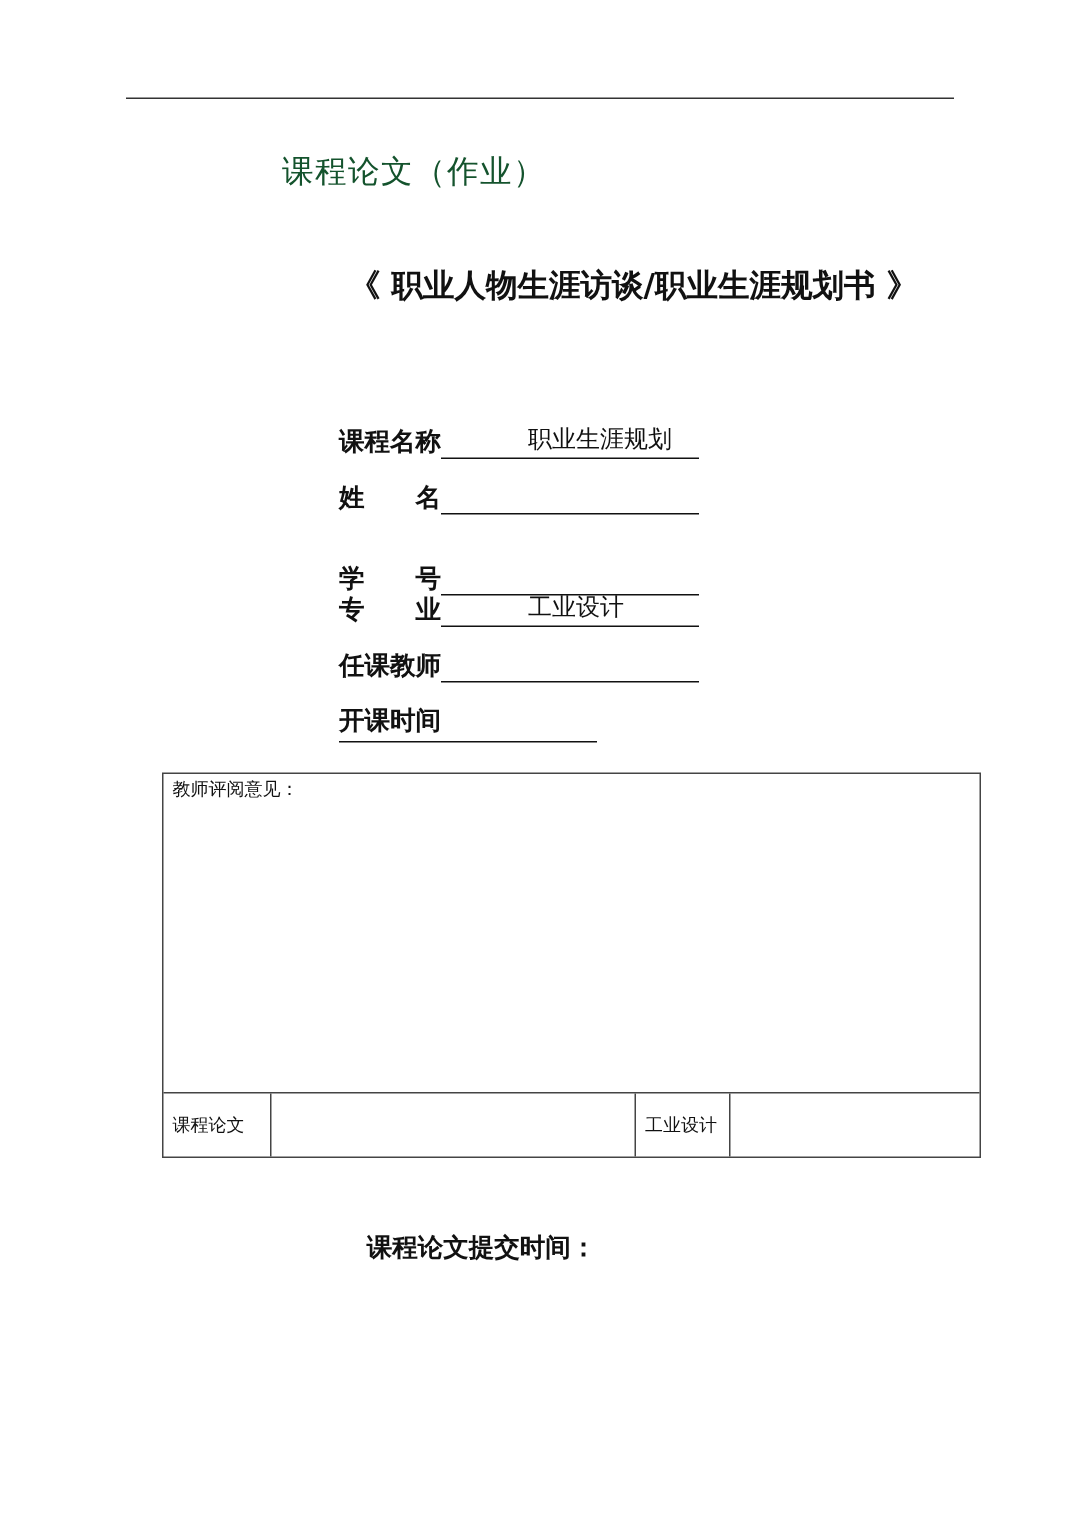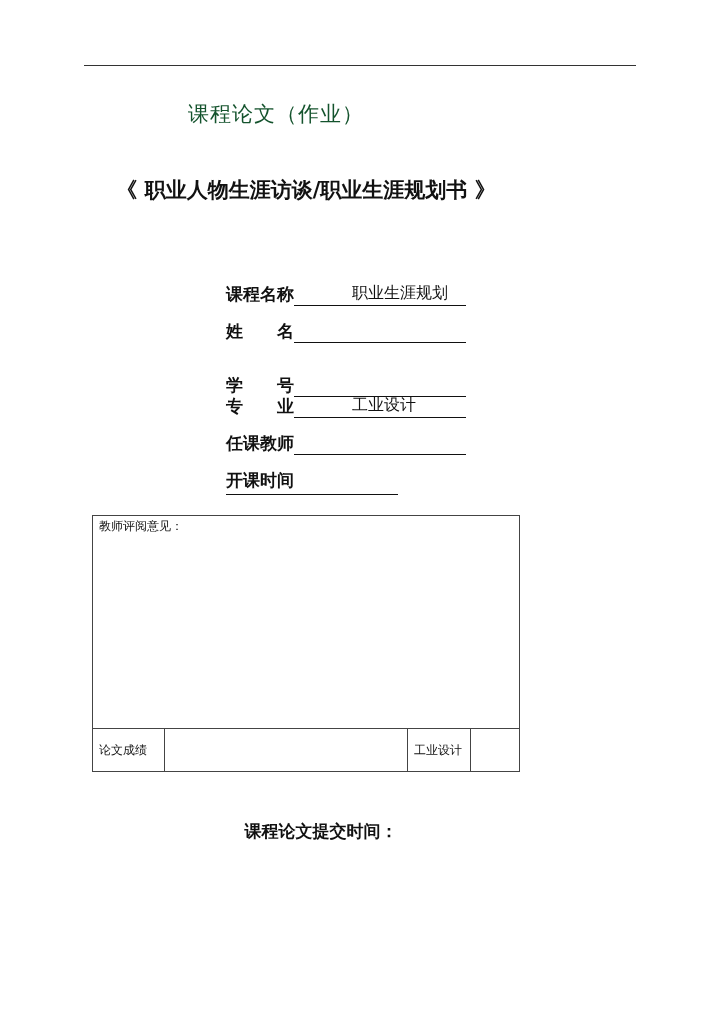--- a/index.html
+++ b/index.html
@@ -1,25 +1,25 @@
 <!DOCTYPE html>
 <html><head>
 <meta charset="utf-8">
 <style>
   html, body { margin:0; padding:0; background:#ffffff; }
   body { width:720px; height:1017px; position:relative; overflow:hidden;
          font-family:"DejaVu Sans", sans-serif; color:#111; }
   .hr { position:absolute; left:84px; top:65px; width:552px; height:0; border-top:1px solid #333; }
   .subtitle { position:absolute; left:188px; top:100px; font-family:"DejaVu Serif", serif; font-size:21px; letter-spacing:1px; color:#14532d; white-space:nowrap; }
-  .title { position:absolute; left:0; width:612px; top:176px; text-align:center; font-size:21px; font-weight:bold; white-space:nowrap; color:#111; }
+  .title { position:absolute; left:0; width:612px; top:176px; text-align:right; font-size:21px; font-weight:bold; white-space:nowrap; color:#111; }
   .field { position:absolute; left:226px; height:26px; font-size:17px; font-weight:bold; display:flex; white-space:nowrap; }
   .field .lab { display:inline-block; }
   .field .line { display:inline-block; border-bottom:1.5px solid #111; height:22px; position:relative; }
   .field .val { position:absolute; left:36px; bottom:1px; font-weight:normal; font-size:16px;margin-left:22px; }
-  .review { position:absolute; left:92px; top:515px; width:428px; height:257px; border:1.5px solid #444; box-sizing:border-box; }
+  .review { position:absolute; left:108px; top:515px; width:546px; height:257px; border:1.5px solid #444; box-sizing:border-box; }
   .review .comment-label { position:absolute; left:6px; top:2px; font-size:12px; color:#111; }
   .review .bottom-row { position:absolute; left:0; right:0; bottom:0; height:42px; border-top:1.5px solid #444; display:flex; }
   .cell { height:100%; box-sizing:border-box; display:flex; align-items:center; font-size:12px; padding-left:6px; }
   .c1 { width:72px; border-right:1.5px solid #444; }
   .c2 { width:243px; border-right:1.5px solid #444; }
   .c3 { width:63px; border-right:1.5px solid #444; }
   .c4 { flex:1; }
   .submit { position:absolute; left:0; width:642px; top:820px; text-align:center; font-size:17px; font-weight:bold; }
 </style>
 </head>
@@ -69,20 +69,20 @@
 <div class="field" style="top:469px;flex-direction:column;">
   <span class="lab">开课时间</span>
   <span class="line" style="width:172px;">
     <span class="val"></span>
   </span>
 </div>
 
 <div class="review">
   <div class="comment-label">教师评阅意见：</div>
   <div class="bottom-row">
-    <div class="cell c1">论文成绩</div>
+    <div class="cell c1">课程论文</div>
     <div class="cell c2"></div>
     <div class="cell c3">工业设计</div>
     <div class="cell c4"></div>
   </div>
 </div>
 
 <div class="submit">课程论文提交时间：</div>
 
 </body></html>

